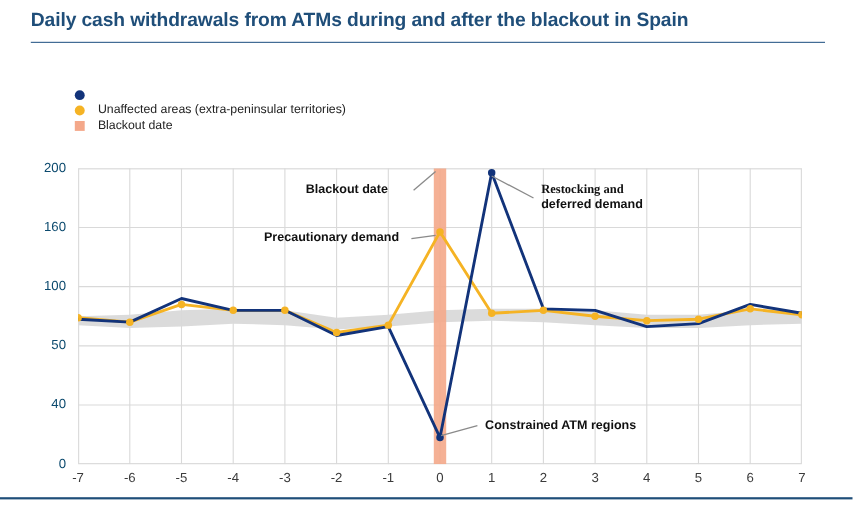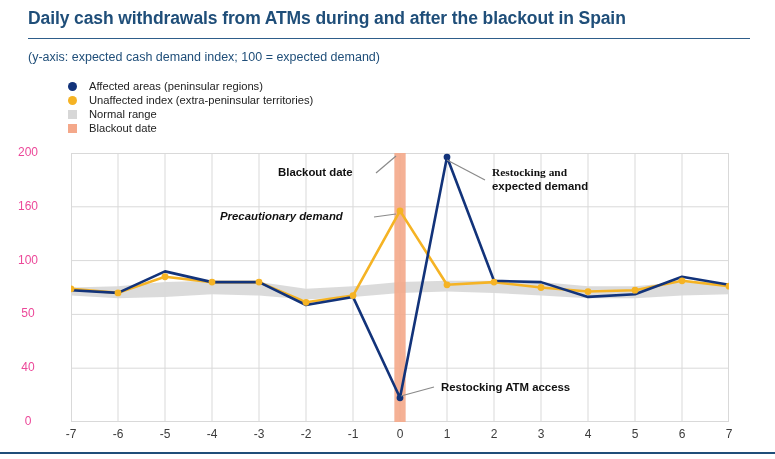--- a/index.html
+++ b/index.html
@@ -27,22 +27,22 @@
   .legend{position:absolute;left:68px;top:80px;}
   .legend-row{display:flex;align-items:center;height:13.5px;margin-bottom:0.5px;}
   .legend-swatch{width:9px;height:9px;flex:0 0 9px;margin-right:12px;}
   .legend-swatch.dot{border-radius:50%;}
   .legend-label{font-size:11.2px;color:#222;line-height:13.5px;white-space:nowrap;}
 
   .plot{position:absolute;left:71px;top:153px;width:658px;height:269px;}
   .chart-svg{position:absolute;left:0;top:0;}
 
   .ytick{
-    position:absolute;right:16px;width:40px;text-align:center;
-    font-size:12px;color:#ec4899;transform:translateY(-8px);
+    position:absolute;right:4px;width:40px;text-align:right;
+    font-size:12px;color:#0c4a6e;transform:translateY(-8px);
   }
   .ytick-wrap{position:absolute;left:22px;top:153px;width:42px;height:269px;}
 
   .xtick-wrap{position:absolute;left:71px;top:427px;width:658px;height:18px;}
   .xtick{
     position:absolute;width:30px;margin-left:-15px;text-align:center;
     font-size:12px;color:#3b3b3b;
   }
 
   .anno{
@@ -54,34 +54,28 @@
     position:absolute;left:0;top:452px;width:775px;height:2px;background:#1f4e79;
   }
 </style>
 </head>
 <body>
 
 <div id="page">
 
   <div class="title">Daily cash withdrawals from ATMs during and after the blackout in Spain</div>
   <div class="title-rule"></div>
-  <div class="subtitle">(y-axis: expected cash demand index; 100 = expected demand)</div>
 
   <div class="legend" id="legend">
       <div class="legend-row">
         <span class="legend-swatch dot" style="background: rgb(18, 51, 122);"></span>
-        <span class="legend-label">Affected areas (peninsular regions)</span>
       </div>
       <div class="legend-row">
         <span class="legend-swatch dot" style="background: rgb(245, 179, 36);"></span>
-        <span class="legend-label">Unaffected index (extra-peninsular territories)</span>
-      </div>
-      <div class="legend-row">
-        <span class="legend-swatch" style="background: rgb(215, 215, 215);"></span>
-        <span class="legend-label">Normal range</span>
+        <span class="legend-label">Unaffected areas (extra-peninsular territories)</span>
       </div>
       <div class="legend-row">
         <span class="legend-swatch" style="background: rgb(244, 168, 138);"></span>
         <span class="legend-label">Blackout date</span>
       </div>
     </div>
 
   <div class="ytick-wrap" id="yticks">
       <div class="ytick" style="top: 269px;">0</div>
       <div class="ytick" style="top: 215.2px;">40</div>
@@ -150,24 +144,24 @@
       <div class="xtick" style="left: 423px;">2</div>
       <div class="xtick" style="left: 470px;">3</div>
       <div class="xtick" style="left: 517px;">4</div>
       <div class="xtick" style="left: 564px;">5</div>
       <div class="xtick" style="left: 611px;">6</div>
       <div class="xtick" style="left: 658px;">7</div>
     </div>
 
   <div id="annotations">
       <div class="anno" style="left: 278px; top: 166px;">Blackout date</div>
-      <div class="anno" style="left: 220px; top: 210px; font-style: italic;">Precautionary demand</div>
+      <div class="anno" style="left: 240px; top: 210px;">Precautionary demand</div>
       <div class="anno" style="left: 492px; top: 166px; font-family: Liberation Serif, serif;">Restocking and</div>
-      <div class="anno" style="left: 492px; top: 180px;">expected demand</div>
-      <div class="anno" style="left: 441px; top: 381px;">Restocking ATM access</div>
+      <div class="anno" style="left: 492px; top: 180px;">deferred demand</div>
+      <div class="anno" style="left: 441px; top: 381px;">Constrained ATM regions</div>
       <svg width="775" height="459" style="position: absolute; left: 0px; top: 0px;">
         <line x1="376" y1="173" x2="396" y2="156" stroke="#8a8a8a" stroke-width="1.2"></line>
         <line x1="374" y1="217" x2="396" y2="214" stroke="#8a8a8a" stroke-width="1.2"></line>
         <line x1="485" y1="180" x2="447" y2="160" stroke="#8a8a8a" stroke-width="1.2"></line>
         <line x1="434" y1="387" x2="401" y2="396" stroke="#8a8a8a" stroke-width="1.2"></line>
       </svg>
     </div>
 
   <div class="bottom-rule"></div>
 </div>

